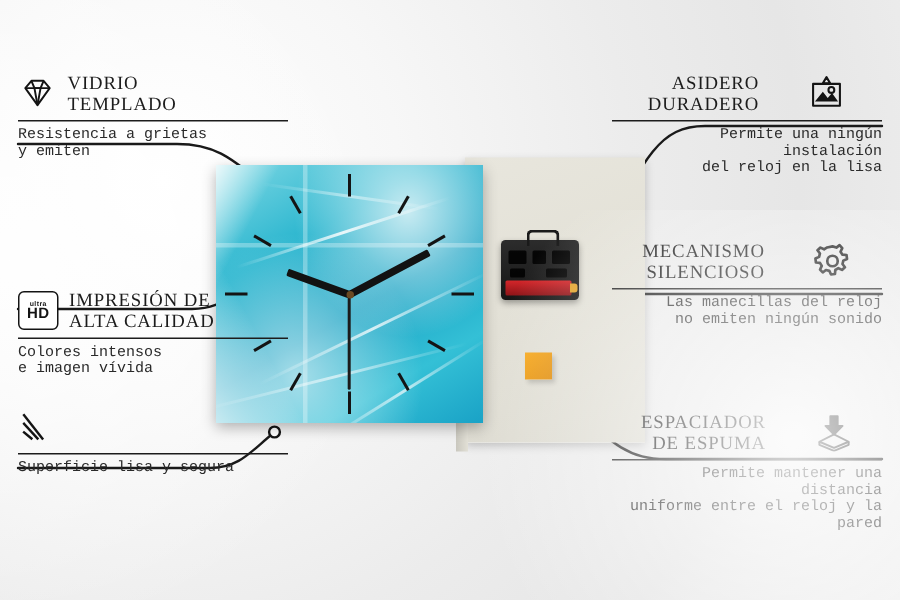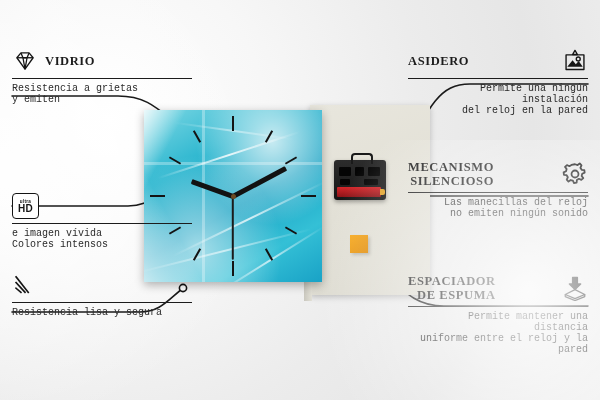--- a/index.html
+++ b/index.html
@@ -84,24 +84,24 @@
   }
   .clock .streak{position:absolute;background:linear-gradient(90deg,rgba(255,255,255,0),rgba(255,255,255,.85),rgba(255,255,255,0));height:2px;}
   .clock .glassline{position:absolute;background:rgba(255,255,255,.30);}
   .tick{position:absolute;background:#141414;transform-origin:center;}
   .hand{position:absolute;background:#121212;transform-origin:left center;border-radius:1px;}
   .pin{position:absolute;left:50%;top:50%;width:5px;height:5px;margin:-2.5px 0 0 -2.5px;border-radius:50%;background:#6b4a23;}
 
   
   .feat{position:absolute;width:180px;}
   .feat .head{display:flex;align-items:center;gap:7px;}
-  .feat.right .head{justify-content:space-between;gap:32px;}
+  .feat.right .head{justify-content:center;gap:32px;}
   .feat .title{
     font-family:"Liberation Serif", serif;
-    font-weight:bold;font-size:12.5px;letter-spacing:.6px;color:#1c1c1c;
+    font-weight:normal;font-size:12.5px;letter-spacing:.6px;color:#1c1c1c;
     line-height:14px;text-transform:uppercase;
   }
   .feat.right .title{text-align:right;}
   .feat .rule{height:1.4px;background:#1c1c1c;margin:4px 0 4px 0;}
   .feat .desc{
     font-family:Liberation Mono, monospace;
     font-size:10px;line-height:11px;color:#2a2a2a;
   }
   .feat.right .desc{text-align:right;}
   .ico{width:26px;height:26px;flex:0 0 26px;display:block;}
@@ -191,78 +191,84 @@
         <g fill="none" stroke="#141414" stroke-width="1.6" stroke-linejoin="round">
           <path d="M6 12 L11 6 L21 6 L26 12 L16 26 Z"></path>
           <path d="M6 12 H26"></path>
             <path d="M11 6 L13.5 12 L16 26"></path>
             <path d="M21 6 L18.5 12 L16 26"></path>
           <path d="M13.5 12 H18.5"></path>
         </g>
       </svg>
       <div class="title">
         <div>VIDRIO</div>
+        <div>TEMPLADO</div>
       </div>
     </div>
     <div class="rule"></div>
     <div class="desc">
       <div>Resistencia a grietas</div>
       <div>y emiten</div>
     </div>
   </div>
 
   <div class="feat left" style="left:12px;top:158px;margin-top:35px;">
     <div class="head">
       <div class="hd-badge">
         <span class="u">ultra</span>
         <span class="h">HD</span>
       </div>
-    </div>
-    <div class="rule"></div>
-    <div class="desc">
+      <div class="title">
+        <div>IMPRESIÓN DE</div>
+        <div>ALTA CALIDAD</div>
+      </div>
+    </div>
+    <div class="rule"></div>
+    <div class="desc">
+      <div>Colores intensos</div>
       <div>e imagen vívida</div>
-      <div>Colores intensos</div>
     </div>
   </div>
 
   <div class="feat left" style="left:12px;top:272px;">
     <div class="head">
       <svg class="ico" viewBox="0 0 32 32">
         <g fill="none" stroke="#141414" stroke-width="2" stroke-linecap="square">
           <path d="M5 6 L20 25"></path>
             <path d="M5 13 L16 25"></path>
             <path d="M5 20 L11 25"></path>
         </g>
       </svg>
     </div>
     <div class="rule"></div>
     <div class="desc">
-      <div>Resistencia lisa y segura</div>
+      <div>Superficie lisa y segura</div>
       <div></div>
     </div>
   </div>
 
   <div class="feat right" style="left:408px;top:48px;">
     <div class="head">
       <div class="title">
         <div>ASIDERO</div>
+        <div>DURADERO</div>
       </div>
       <svg class="ico" viewBox="0 0 32 32">
         <g fill="none" stroke="#141414" stroke-width="1.7" stroke-linejoin="round">
           <path d="M16 3 L13 8 H19 Z"></path>
           <rect x="5" y="8.5" width="22" height="18"></rect>
           <path d="M6.5 23 L13 15 L17 20 L20.5 16 L25.5 23 Z" fill="#141414" stroke="none"></path>
           <circle cx="20" cy="13.5" r="2.4"></circle>
         </g>
       </svg>
     </div>
     <div class="rule"></div>
     <div class="desc">
       <div>Permite una ningún instalación</div>
-      <div>del reloj en la pared</div>
+      <div>del reloj en la lisa</div>
     </div>
   </div>
 
   <div class="feat right" style="left:408px;top:160px;">
     <div class="head">
       <div class="title">
         <div>MECANISMO</div>
         <div>SILENCIOSO</div>
       </div>
       <svg class="ico" viewBox="0 0 32 32">

